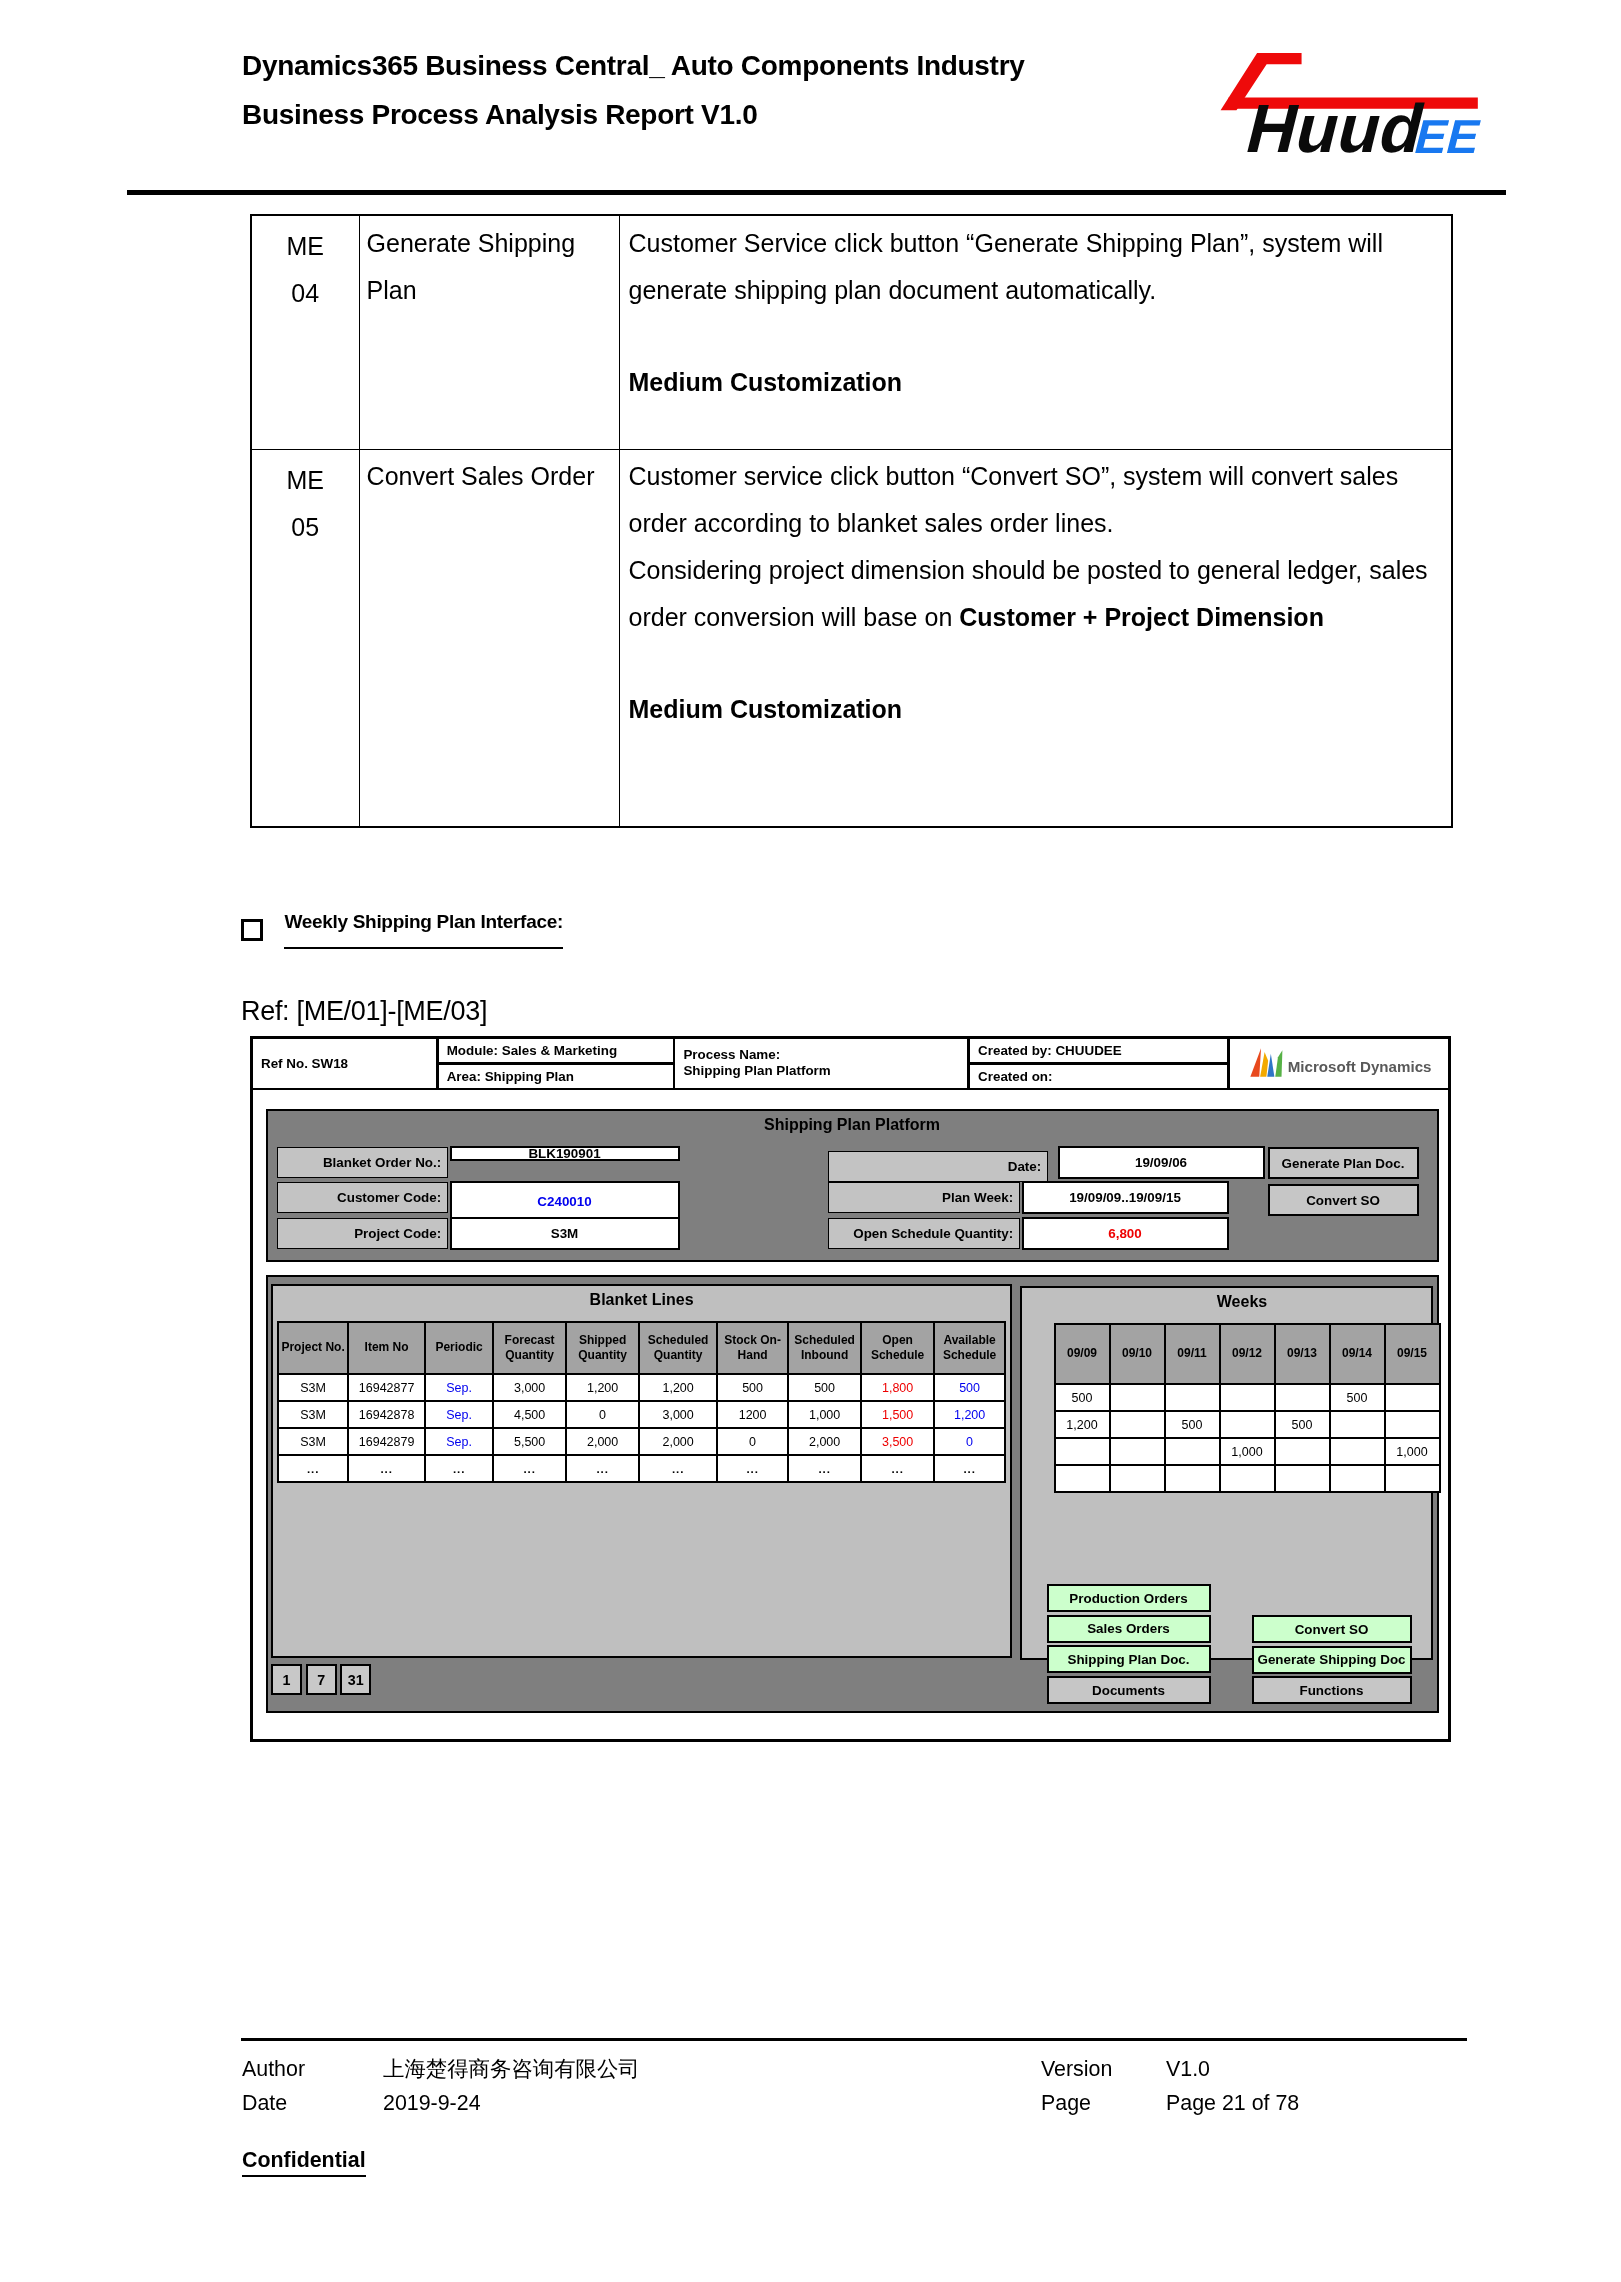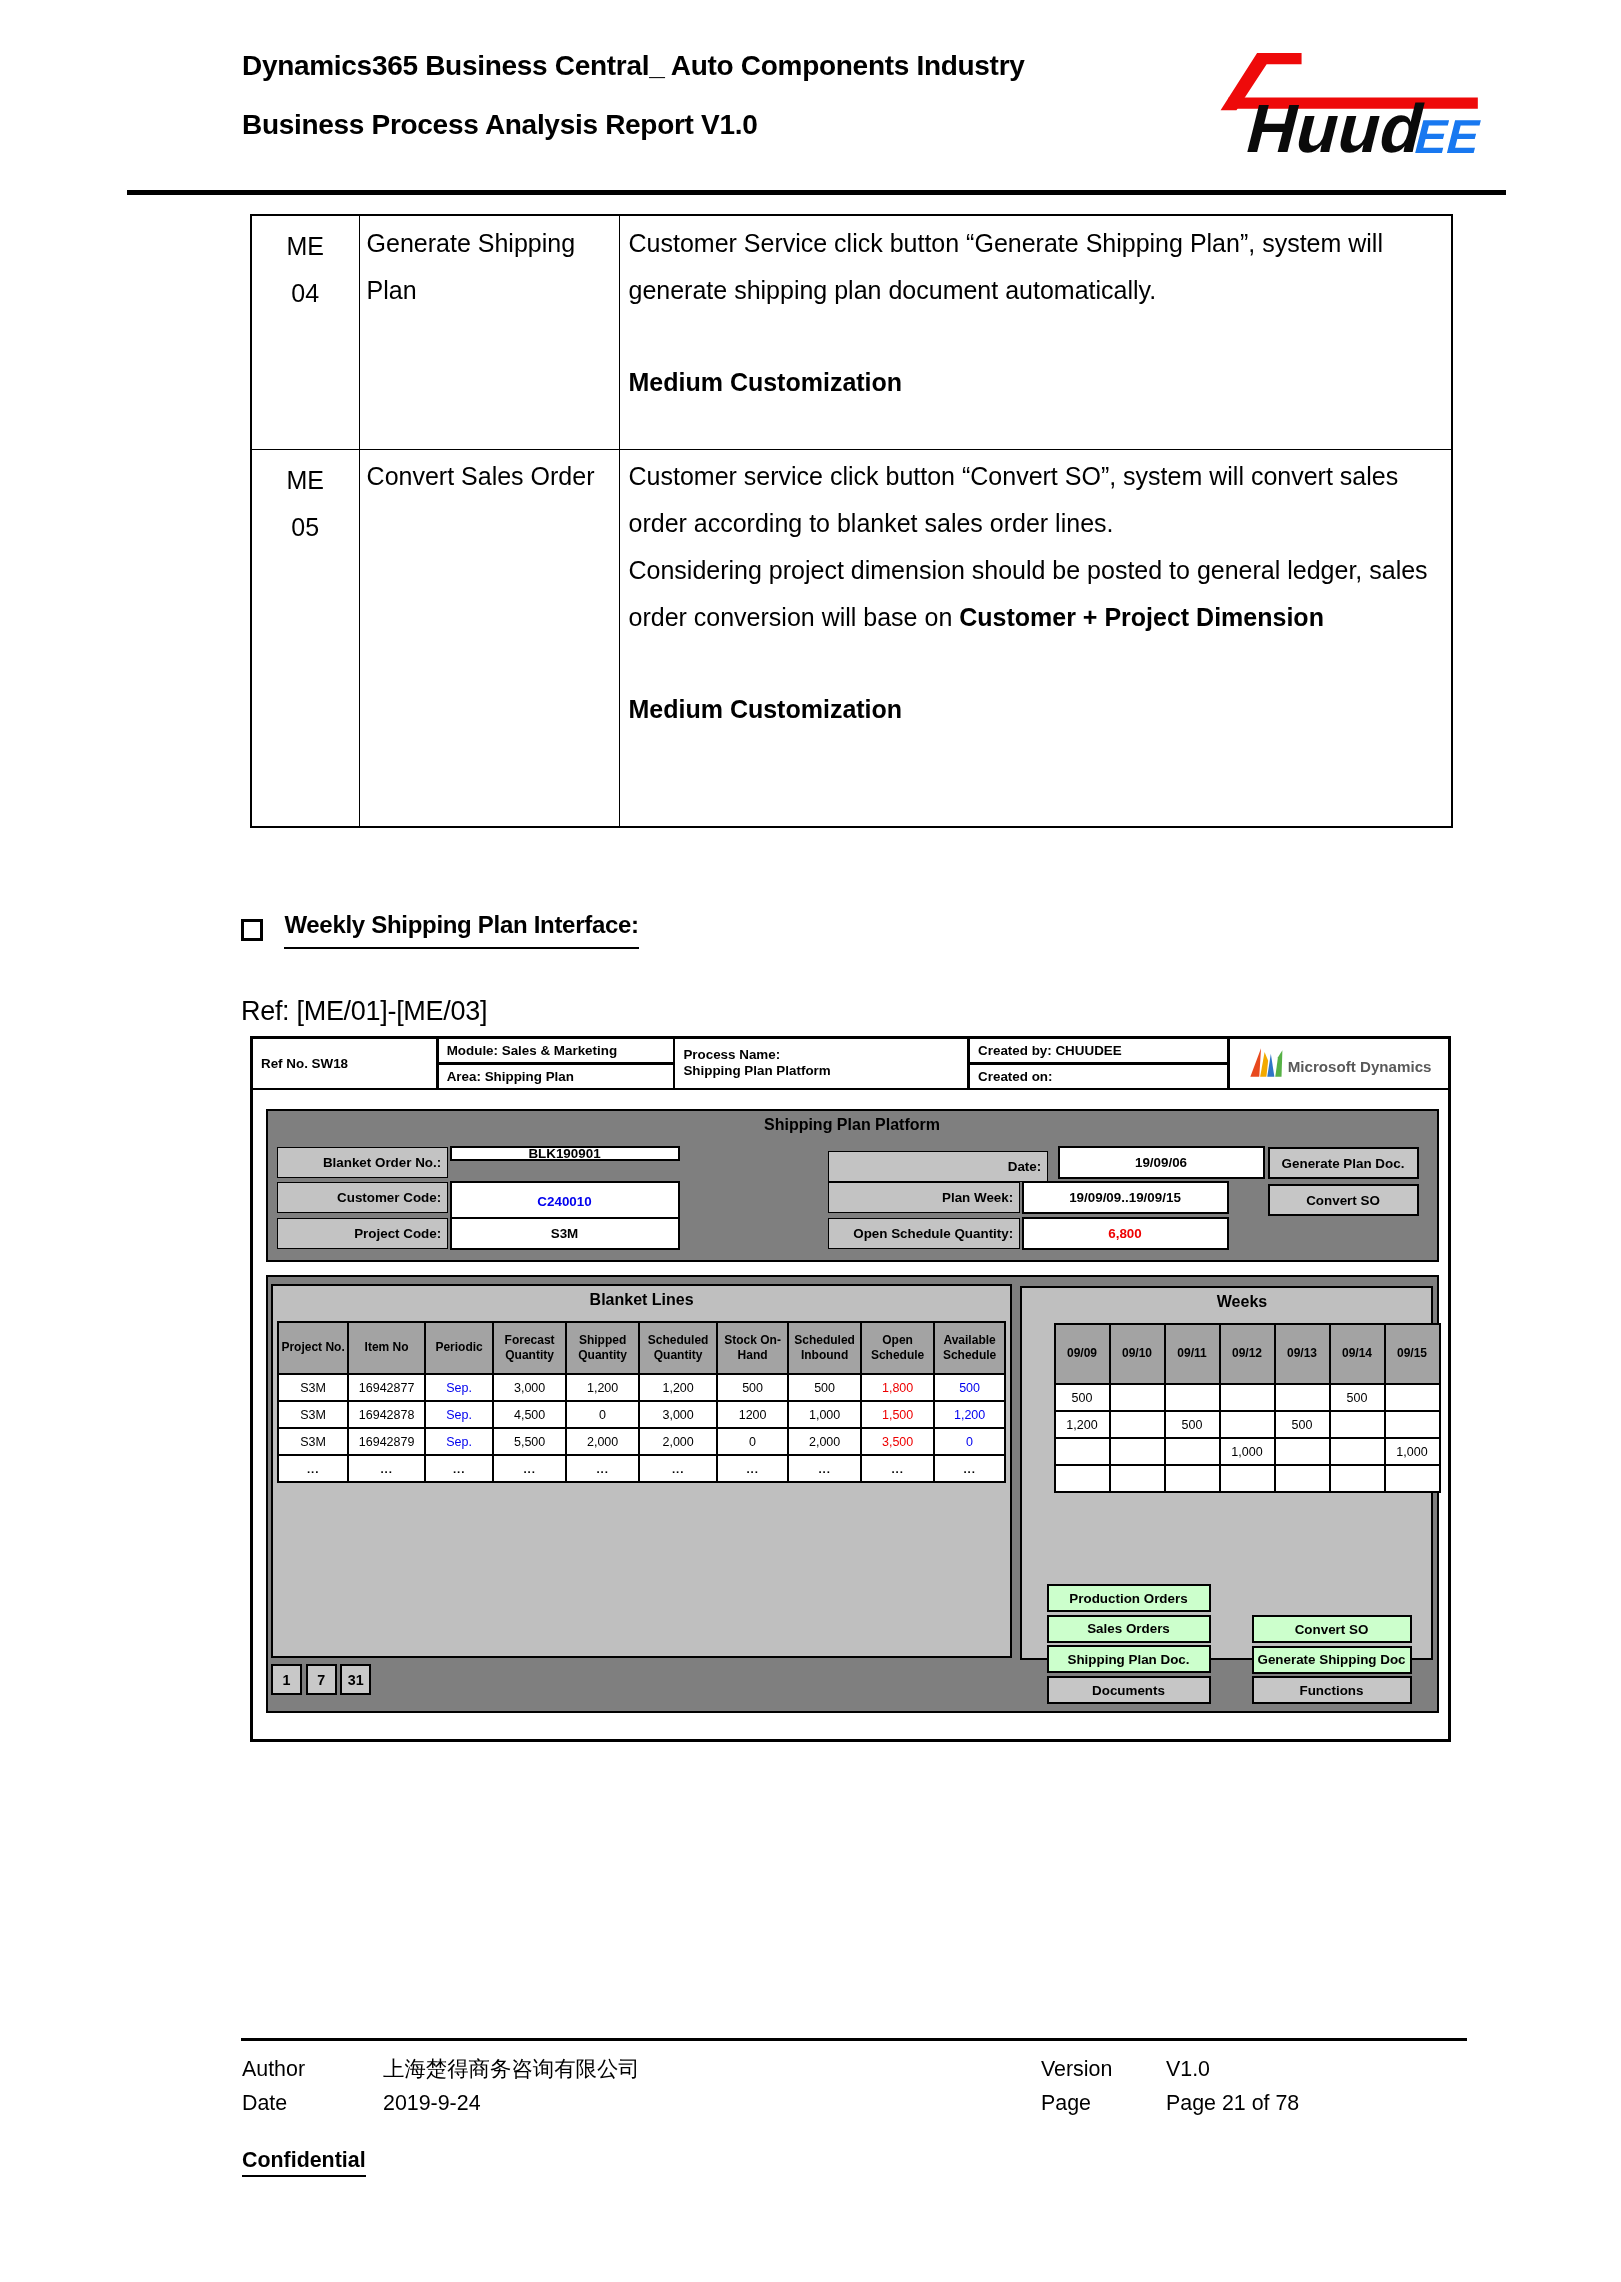--- a/index.html
+++ b/index.html
@@ -3,40 +3,40 @@
 <meta charset="utf-8">
 <style>
   * { margin:0; padding:0; box-sizing:border-box; }
   html,body { background:#ffffff; }
   body { font-family:"Liberation Sans","DejaVu Sans",sans-serif; color:#000; }
   .page { position:relative; width:1622px; height:2282px; background:#fff; overflow:hidden; }
 
   
   .doc-titles { position:absolute; left:242px; top:52px; width:962px; }
   .doc-title { font-size:28px; font-weight:bold; line-height:1.0; letter-spacing:-0.3px; }
-  .doc-title + .doc-title { margin-top:31px; }
+  .doc-title + .doc-title { margin-top:21px; }
   .chuudee-logo { position:absolute; left:1219px; top:43px; width:262px; height:125px; }
   .header-rule { position:absolute; left:127px; top:190px; width:1379px; height:4.5px; background:#000; }
 
   
   .me-table { position:absolute; left:250px; top:214px; width:1201px; border-collapse:collapse; table-layout:fixed; }
   .me-table td { border:1.8px solid #000; vertical-align:top; font-size:25px; line-height:1.88; }
   .me-table { border:2.7px solid #000; }
   .me-col-id    { width:108px; text-align:center; padding-top:7.1px; }
   .me-col-name  { width:260px; padding:3.6px 7.1px; }
   .me-col-desc  { width:833px; padding:3.6px 9px; }
   .me-row-1 td { height:234px; }
   .me-row-2 td { height:378px; }
   .me-emphasis { font-weight:bold; margin-top:45px; }
   .me-bold-inline { font-weight:bold; }
 
   
   .section-heading { position:absolute; left:241px; top:911px; display:flex; align-items:center; }
   .bullet-square { display:inline-block; width:22px; height:22px; border:3.1px solid #000; margin-right:21.4px; }
-  .heading-text { font-size:24px; font-weight:bold; border-bottom:2.7px solid #000; padding-bottom:8px; letter-spacing:-0.3px;text-align:center; }
+  .heading-text { font-size:19px; font-weight:bold; border-bottom:2.7px solid #000; padding-bottom:14px; letter-spacing:-0.3px;text-align:center; }
   .ref-line { position:absolute; left:241px; top:984px; font-size:27px; font-weight:normal; letter-spacing:-0.3px;margin-top:12px; }
 
   
   .mockup { position:absolute; left:250px; top:1036px; width:1201px; height:706px; border:3.6px solid #000; background:#fff; }
 
   .mockup-header { display:grid; grid-template-columns:183px 234px 292px 257px auto; grid-template-rows:23px 23px; gap:2.7px; background:#000; padding:0 0 2.7px 0; }
   .mh-cell { background:#fff; display:flex; align-items:center; padding-left:8px; font-size:13.4px; font-weight:bold; overflow:hidden; }
   .mh-span2 { grid-row:1 / span 2; }
   .mh-process { flex-direction:column; align-items:flex-start; justify-content:center; line-height:16px; }
   .mh-logo { justify-content:center; padding-left:0; }

